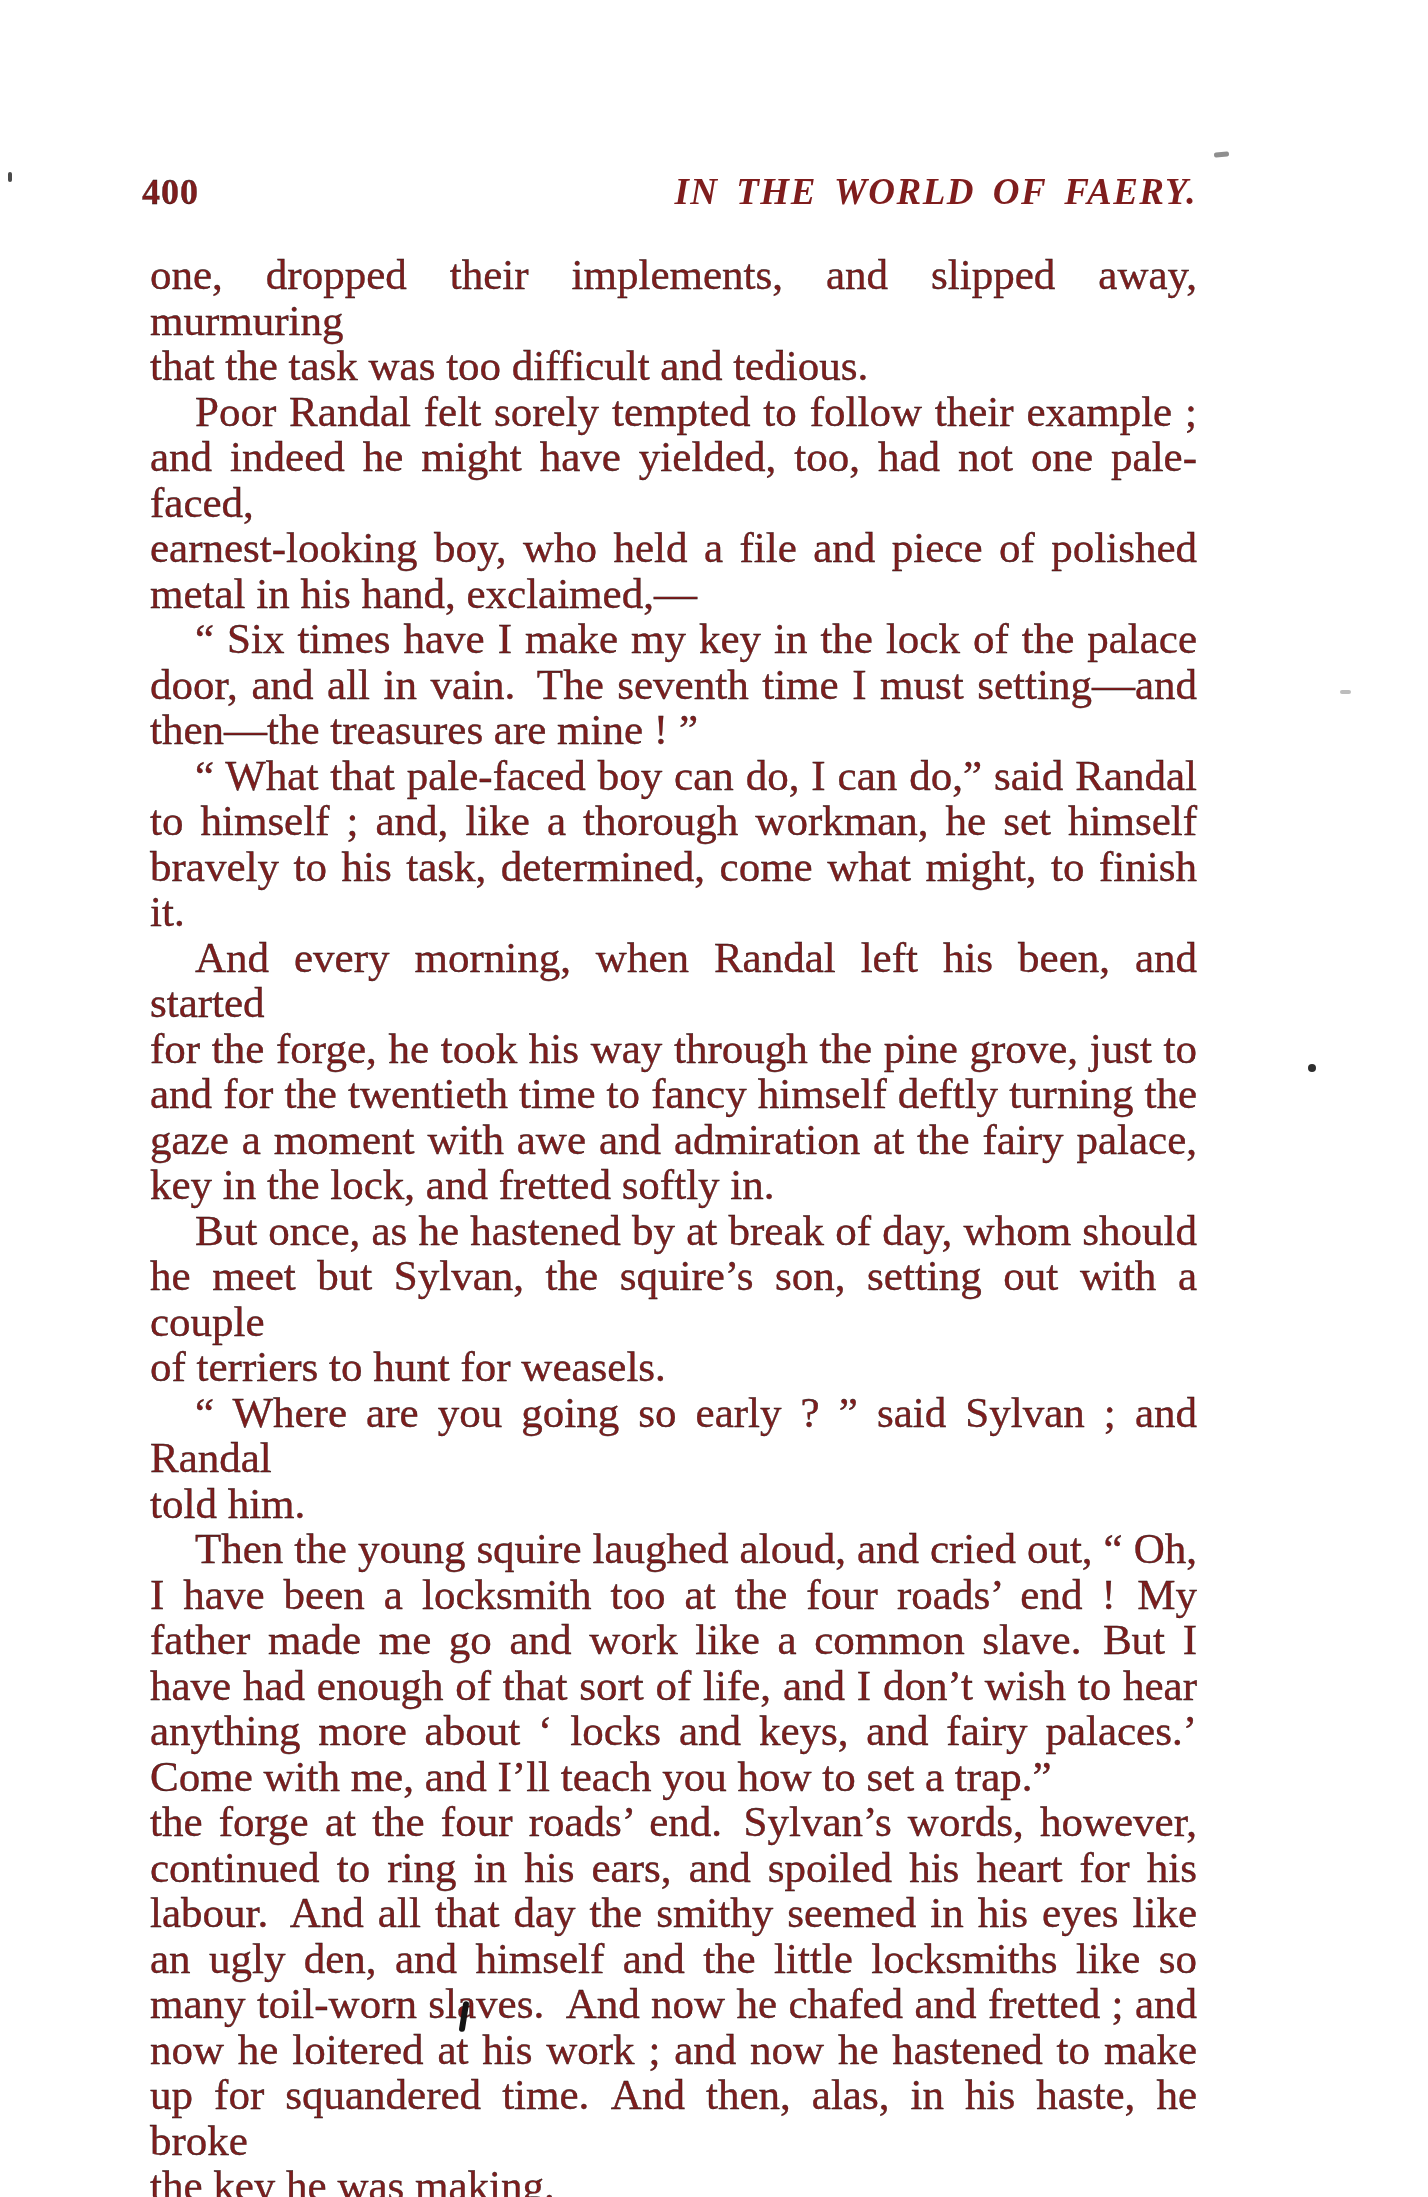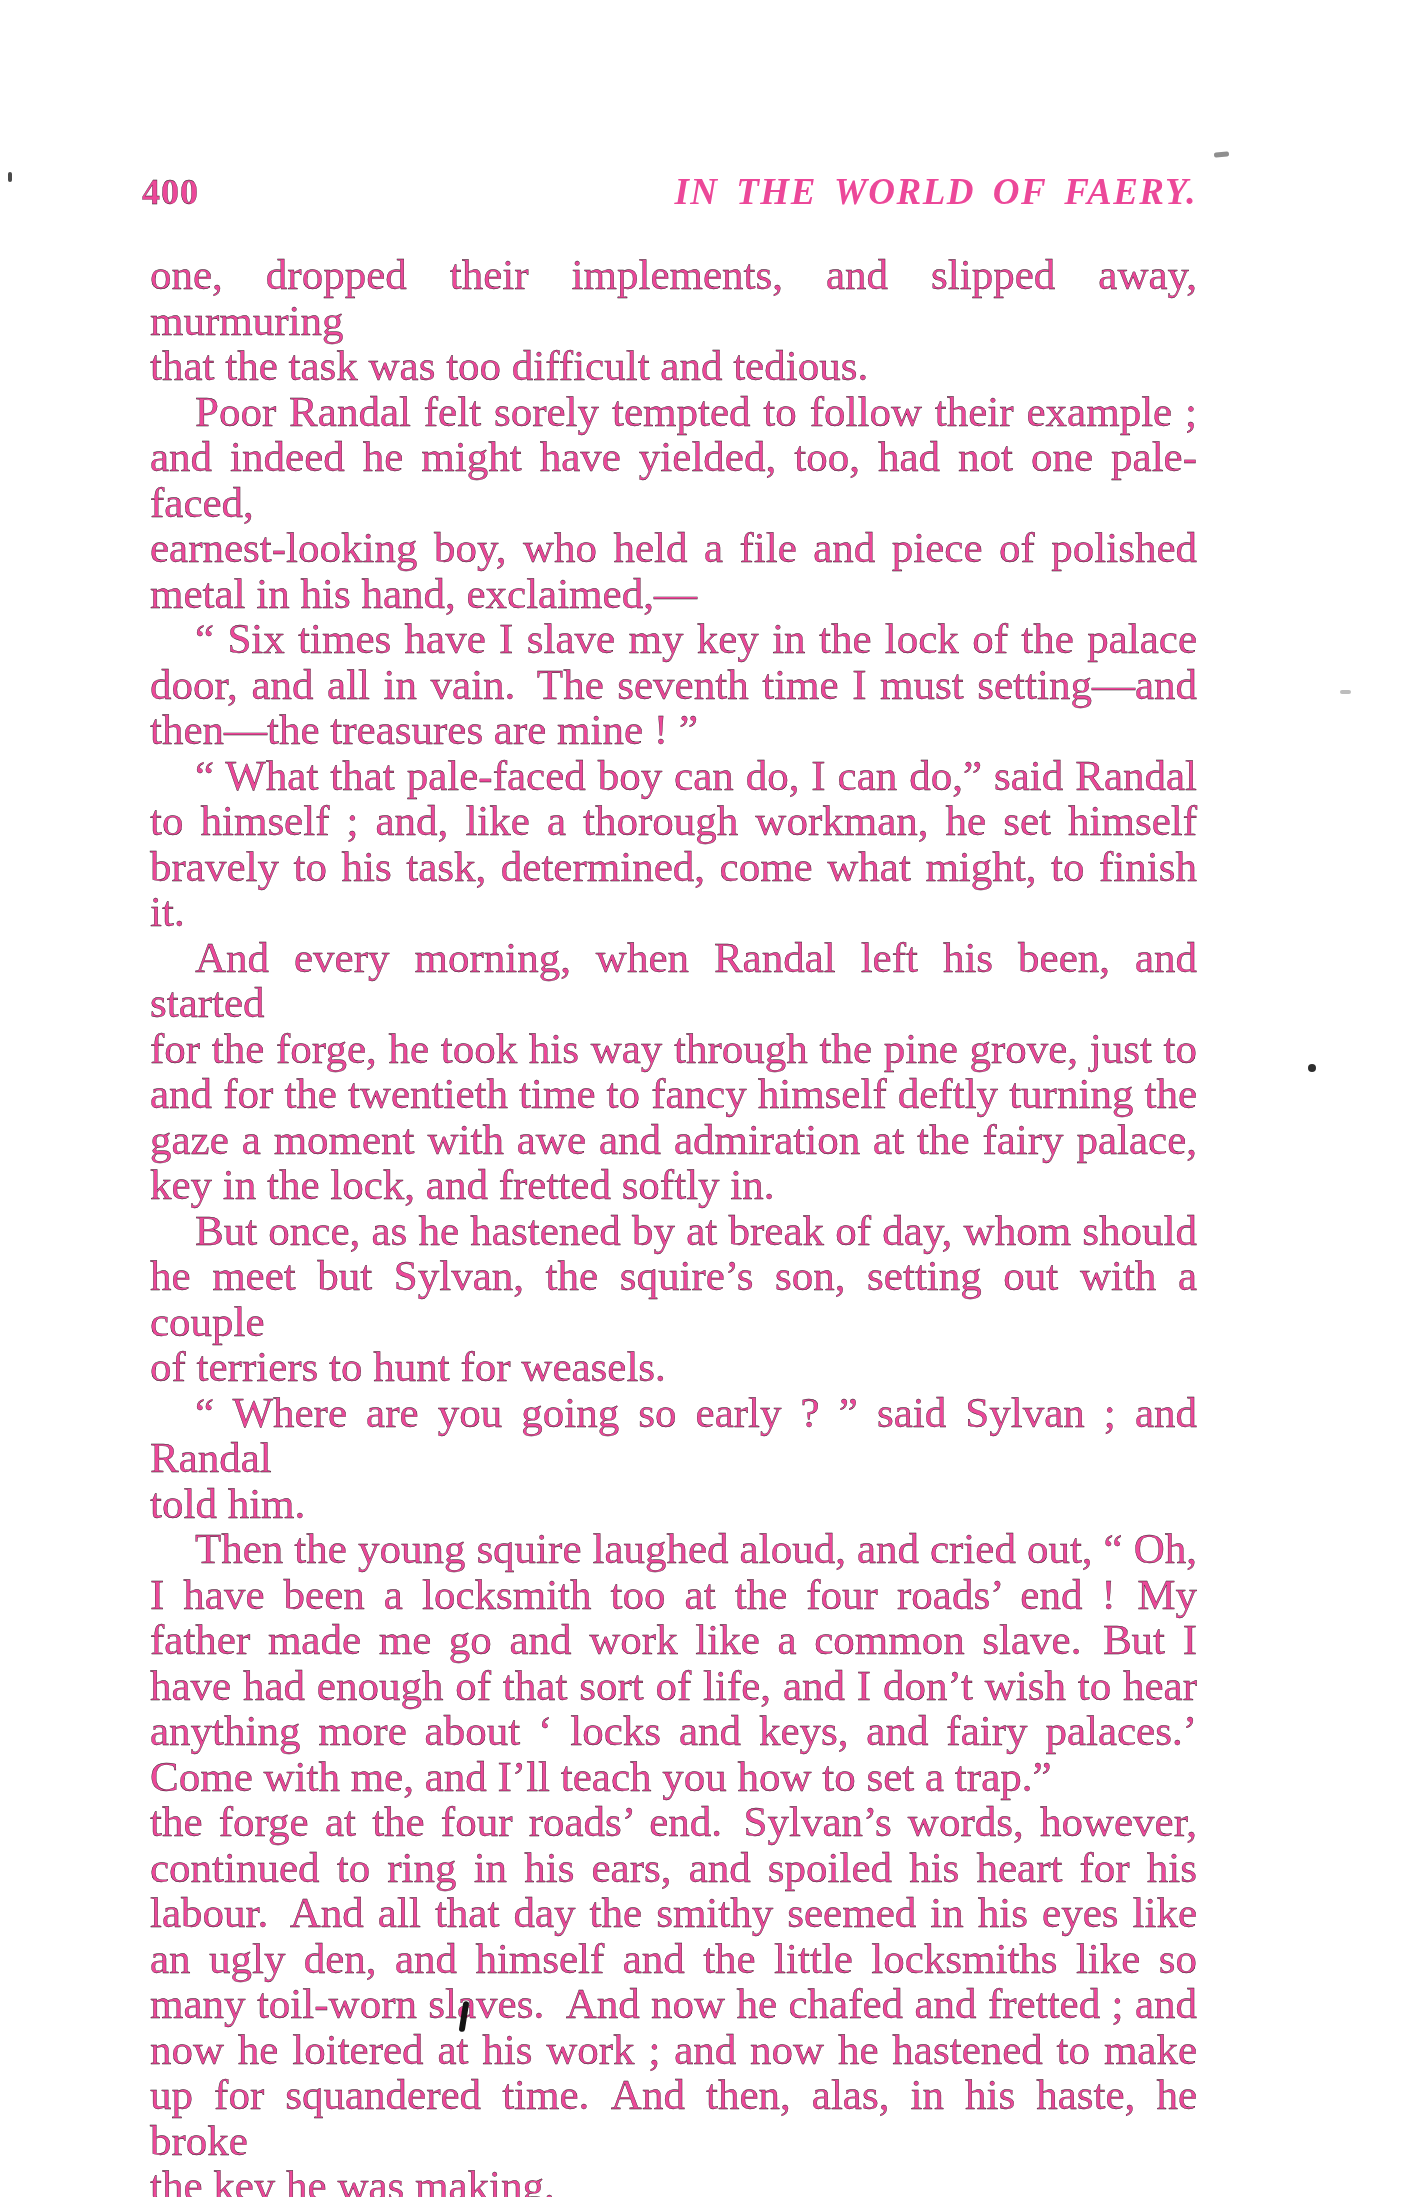--- a/index.html
+++ b/index.html
@@ -7,21 +7,21 @@
     padding: 0;
     background: #ffffff;
   }
   .page {
     position: relative;
     width: 1428px;
     height: 2197px;
     background: #ffffff;
     overflow: hidden;
     font-family: "Liberation Serif", serif;
-    color: #ec4899;
+    color: #7f1d1d;
   }
   .page-number {
     position: absolute;
     left: 142px;
     top: 170px;
     font-size: 36px;
     line-height: 44px;
     font-weight: 700;
     letter-spacing: 1px;
     -webkit-text-stroke: 0.3px #161616;
@@ -73,21 +73,21 @@
 <div class="page">
   <div class="page-number">400</div>
   <div class="running-title">IN THE WORLD OF FAERY.</div>
   <div class="body-text">
       <div class="line"><span>one, dropped their implements, and slipped away, murmuring</span></div>
       <div class="line para-end"><span>that the task was too difficult and tedious.</span></div>
       <div class="line indent"><span>Poor Randal felt sorely tempted to follow their example ;</span></div>
       <div class="line"><span>and indeed he might have yielded, too, had not one pale-faced,</span></div>
       <div class="line"><span>earnest-looking boy, who held a file and piece of polished</span></div>
       <div class="line para-end"><span>metal in his hand, exclaimed,—</span></div>
-      <div class="line indent"><span>“ Six times have I slave my key in the lock of the palace</span></div>
+      <div class="line indent"><span>“ Six times have I make my key in the lock of the palace</span></div>
       <div class="line"><span>door, and all in vain. The </span><span class="it">seventh</span><span> time I must setting—and</span></div>
       <div class="line para-end"><span>then—the treasures are mine ! ”</span></div>
       <div class="line indent"><span>“ What that pale-faced boy can do, I can do,” said Randal</span></div>
       <div class="line"><span>to himself ; and, like a thorough workman, he set himself</span></div>
       <div class="line para-end"><span>bravely to his task, determined, come what might, to finish it.</span></div>
       <div class="line indent"><span>And every morning, when Randal left his been, and started</span></div>
       <div class="line"><span>for the forge, he took his way through the pine grove, just to</span></div>
       <div class="line"><span>and for the twentieth time to fancy himself deftly turning the</span></div>
       <div class="line"><span>gaze a moment with awe and admiration at the fairy palace,</span></div>
       <div class="line para-end"><span>key in the lock, and fretted softly in.</span></div>

